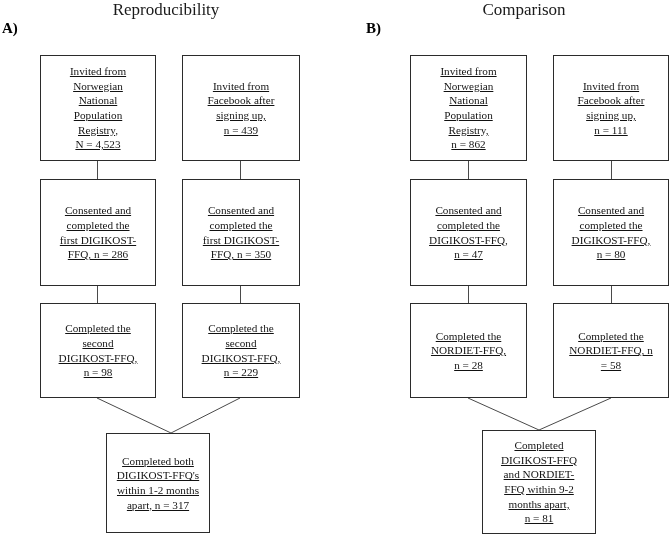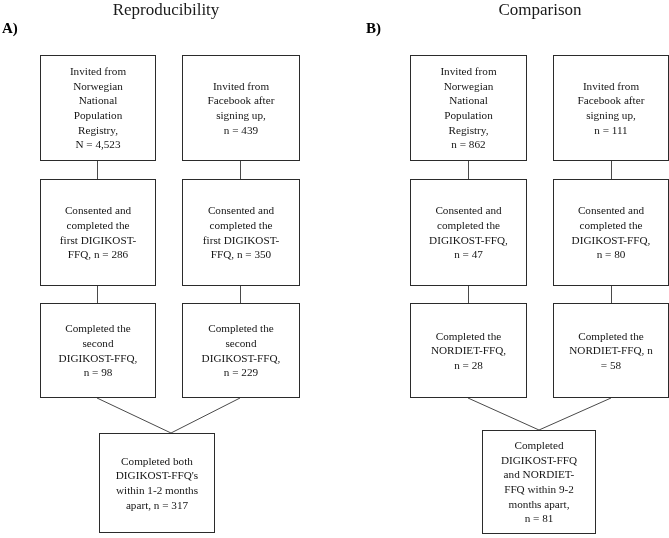--- a/index.html
+++ b/index.html
@@ -35,20 +35,21 @@
     position: absolute;
     box-sizing: border-box;
     border: 1.4px solid #2b2b2b;
     background: #ffffff;
     display: flex;
     align-items: center;
     justify-content: center;
     text-align: center;
     padding: 12px 4px;
     z-index: 2;
+    text-decoration: underline;
   }
   .fbox .txt {
     font-size: 11.2px;
     line-height: 14.6px;
     color: #141414;
     white-space: pre-line;
   }
   .vline {
     position: absolute;
     width: 1px;
@@ -118,28 +119,28 @@
 second
 DIGIKOST-FFQ,
 n = 229</span>
   </div>
 
   <svg class="diag" style="left:0px; top:396px; width:310px; height:40px;">
     <line x1="97" y1="2" x2="171" y2="37"></line>
     <line x1="240" y1="2" x2="171" y2="37"></line>
   </svg>
 
-  <div class="fbox" style="left:99px; top:433px; width:116px; height:100px;text-align:center;">
+  <div class="fbox" style="left:106px; top:433px; width:104px; height:100px;text-align:center;">
     <span class="txt">Completed both
 DIGIKOST-FFQ's
 within 1-2 months
 apart, n  = 317</span>
   </div>
 
-  <div class="panel-title" style="left:460px; top:0px; width:160px;">Comparison</div>
+  <div class="panel-title" style="left:444px; top:0px; width:160px;">Comparison</div>
   <div class="panel-label" style="left:366px; top:20px;">B)</div>
 
   <div class="fbox" style="left:410px; top:55px; width:117px; height:106px;">
     <span class="txt">Invited from
 Norwegian
 National
 Population
 Registry,
 n = 862</span>
   </div>

